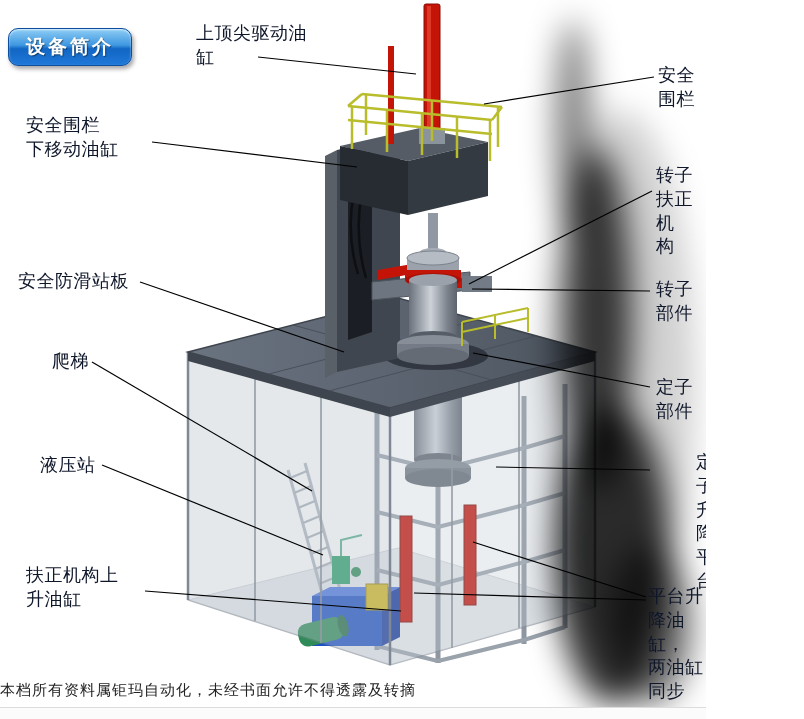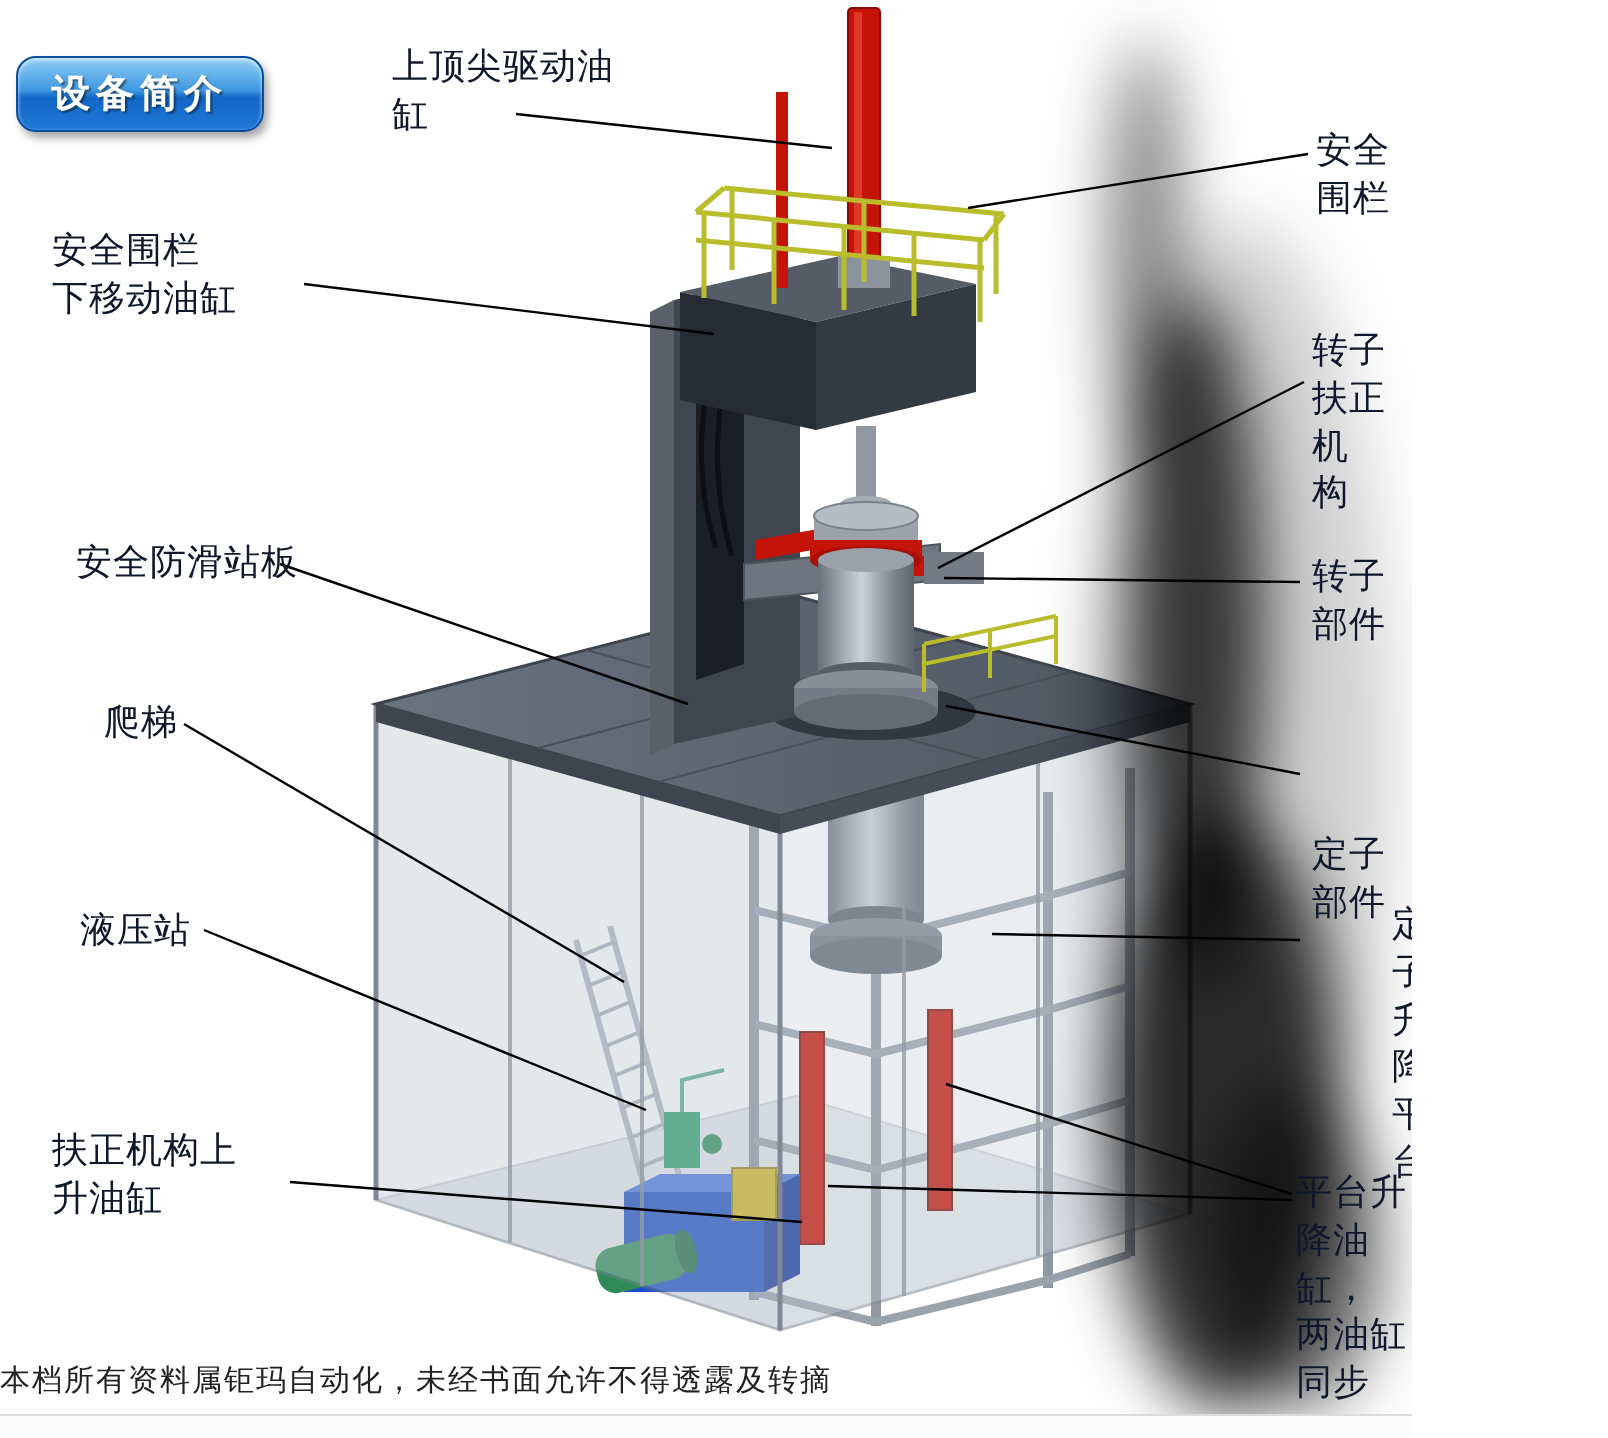--- a/index.html
+++ b/index.html
@@ -232,24 +232,24 @@
   </div>
 
   <div>
     <div class="lbl" style="left:196px; top:22px;">上顶尖驱动油
 缸</div>
     <div class="lbl" style="left:658px; top:64px;">安全围栏</div>
     <div class="lbl" style="left:26px; top:114px;">安全围栏
 下移动油缸</div>
     <div class="lbl" style="left:656px; top:164px;">转子扶正机
 构</div>
-    <div class="lbl" style="left:38px; top:270px;">安全防滑站板</div>
+    <div class="lbl" style="left:18px; top:270px;">安全防滑站板</div>
     <div class="lbl" style="left:656px; top:279px;font-family:Liberation Mono, monospace;">转子部件</div>
     <div class="lbl" style="left:52px; top:350px;">爬梯</div>
-    <div class="lbl" style="left:656px; top:376px;margin-top:40px;">定子部件</div>
+    <div class="lbl" style="left:656px; top:376px;">定子部件</div>
     <div class="lbl" style="left:40px; top:454px;">液压站</div>
     <div class="lbl" style="left:656px; top:451px;margin-left:40px;">定子升降平
 台</div>
     <div class="lbl" style="left:26px; top:564px;">扶正机构上
 升油缸</div>
     <div class="lbl" style="left:648px; top:585px;">平台升降油缸，
 两油缸同步</div>
   </div>
 
   <div class="footer">本档所有资料属钜玛自动化，未经书面允许不得透露及转摘</div>

